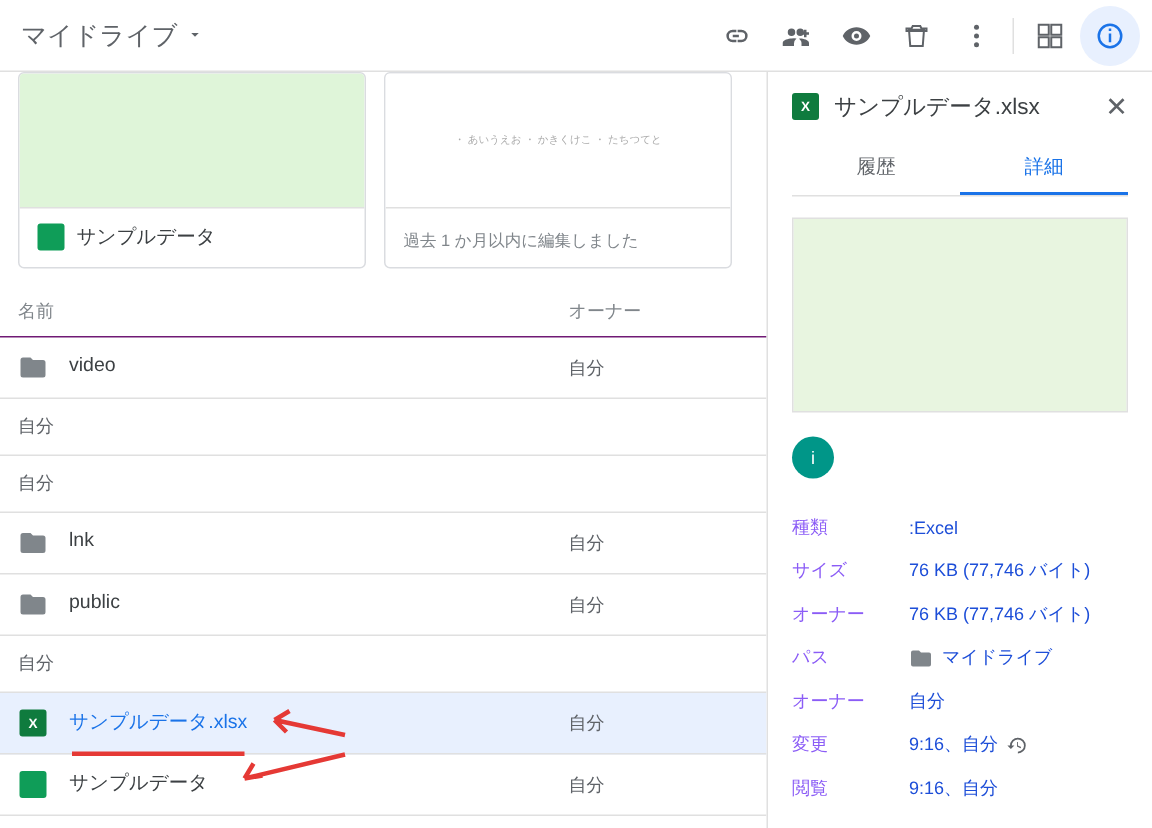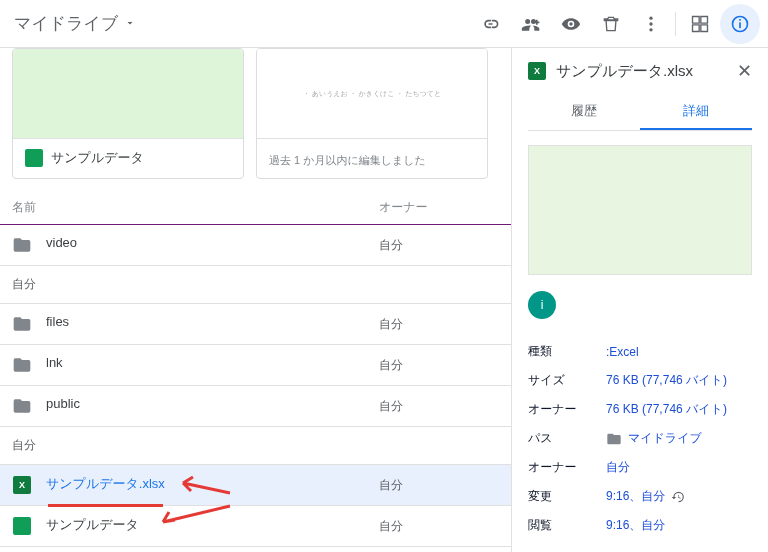--- a/index.html
+++ b/index.html
@@ -43,21 +43,21 @@
 .dp-head{display:flex;align-items:center;gap:10px;margin-bottom:12px}
 .dp-title{font-size:15px;color:#3c4043;flex:1}
 .dp-close{color:#5f6368;font-size:18px;cursor:pointer}
 .tabs{display:flex;border-bottom:1px solid #e0e0e0;margin-bottom:14px}
 .tab{flex:1;text-align:center;padding:8px 0;font-size:13px;color:#5f6368;cursor:pointer}
 .tab.active{color:#1a73e8;border-bottom:2px solid #1a73e8}
 .preview{height:130px;background:linear-gradient(#e8f5e0,#e8f5e0);border:1px solid #e0e0e0;margin-bottom:16px}
 .pchip{width:28px;height:28px;border-radius:50%;background:#009688;color:#fff;display:flex;align-items:center;justify-content:center;font-size:12px;margin-bottom:18px;cursor:pointer}
 .meta{font-size:12px}
 .meta .mrow{display:flex;padding:6px 0}
-.meta .ml{width:78px;color:#0f172a}
+.meta .ml{width:78px;color:#8b5cf6}
 .meta .mv{color:#1d4ed8;display:flex;align-items:center;gap:6px}
 .histicon{width:14px;height:14px}
 </style>
 </head>
 <body>
 
 <div class="topbar">
   <div class="breadcrumb">
     <span>マイドライブ</span>
     <span>
@@ -144,28 +144,20 @@
               </svg>
             </span>
             <span class="fname">video</span>
           </div>
           <div class="c2">自分</div>
         </div>
         <div class="row">
           <div class="c2">自分</div>
         </div>
         <div class="row">
-          <div class="c1">
-            <span class="fic folder">
-              <svg width="20" height="20" viewBox="0 0 24 24">
-                <path fill="#80868b" d="M10 4H4a2 2 0 00-2 2v12a2 2 0 002 2h16a2 2 0 002-2V8a2 2 0 00-2-2h-8l-2-2z"></path>
-              </svg>
-            </span>
-            <span class="fname">files</span>
-          </div>
           <div class="c2">自分</div>
         </div>
         <div class="row">
           <div class="c1">
             <span class="fic folder">
               <svg width="20" height="20" viewBox="0 0 24 24">
                 <path fill="#80868b" d="M10 4H4a2 2 0 00-2 2v12a2 2 0 002 2h16a2 2 0 002-2V8a2 2 0 00-2-2h-8l-2-2z"></path>
               </svg>
             </span>
             <span class="fname">lnk</span>

